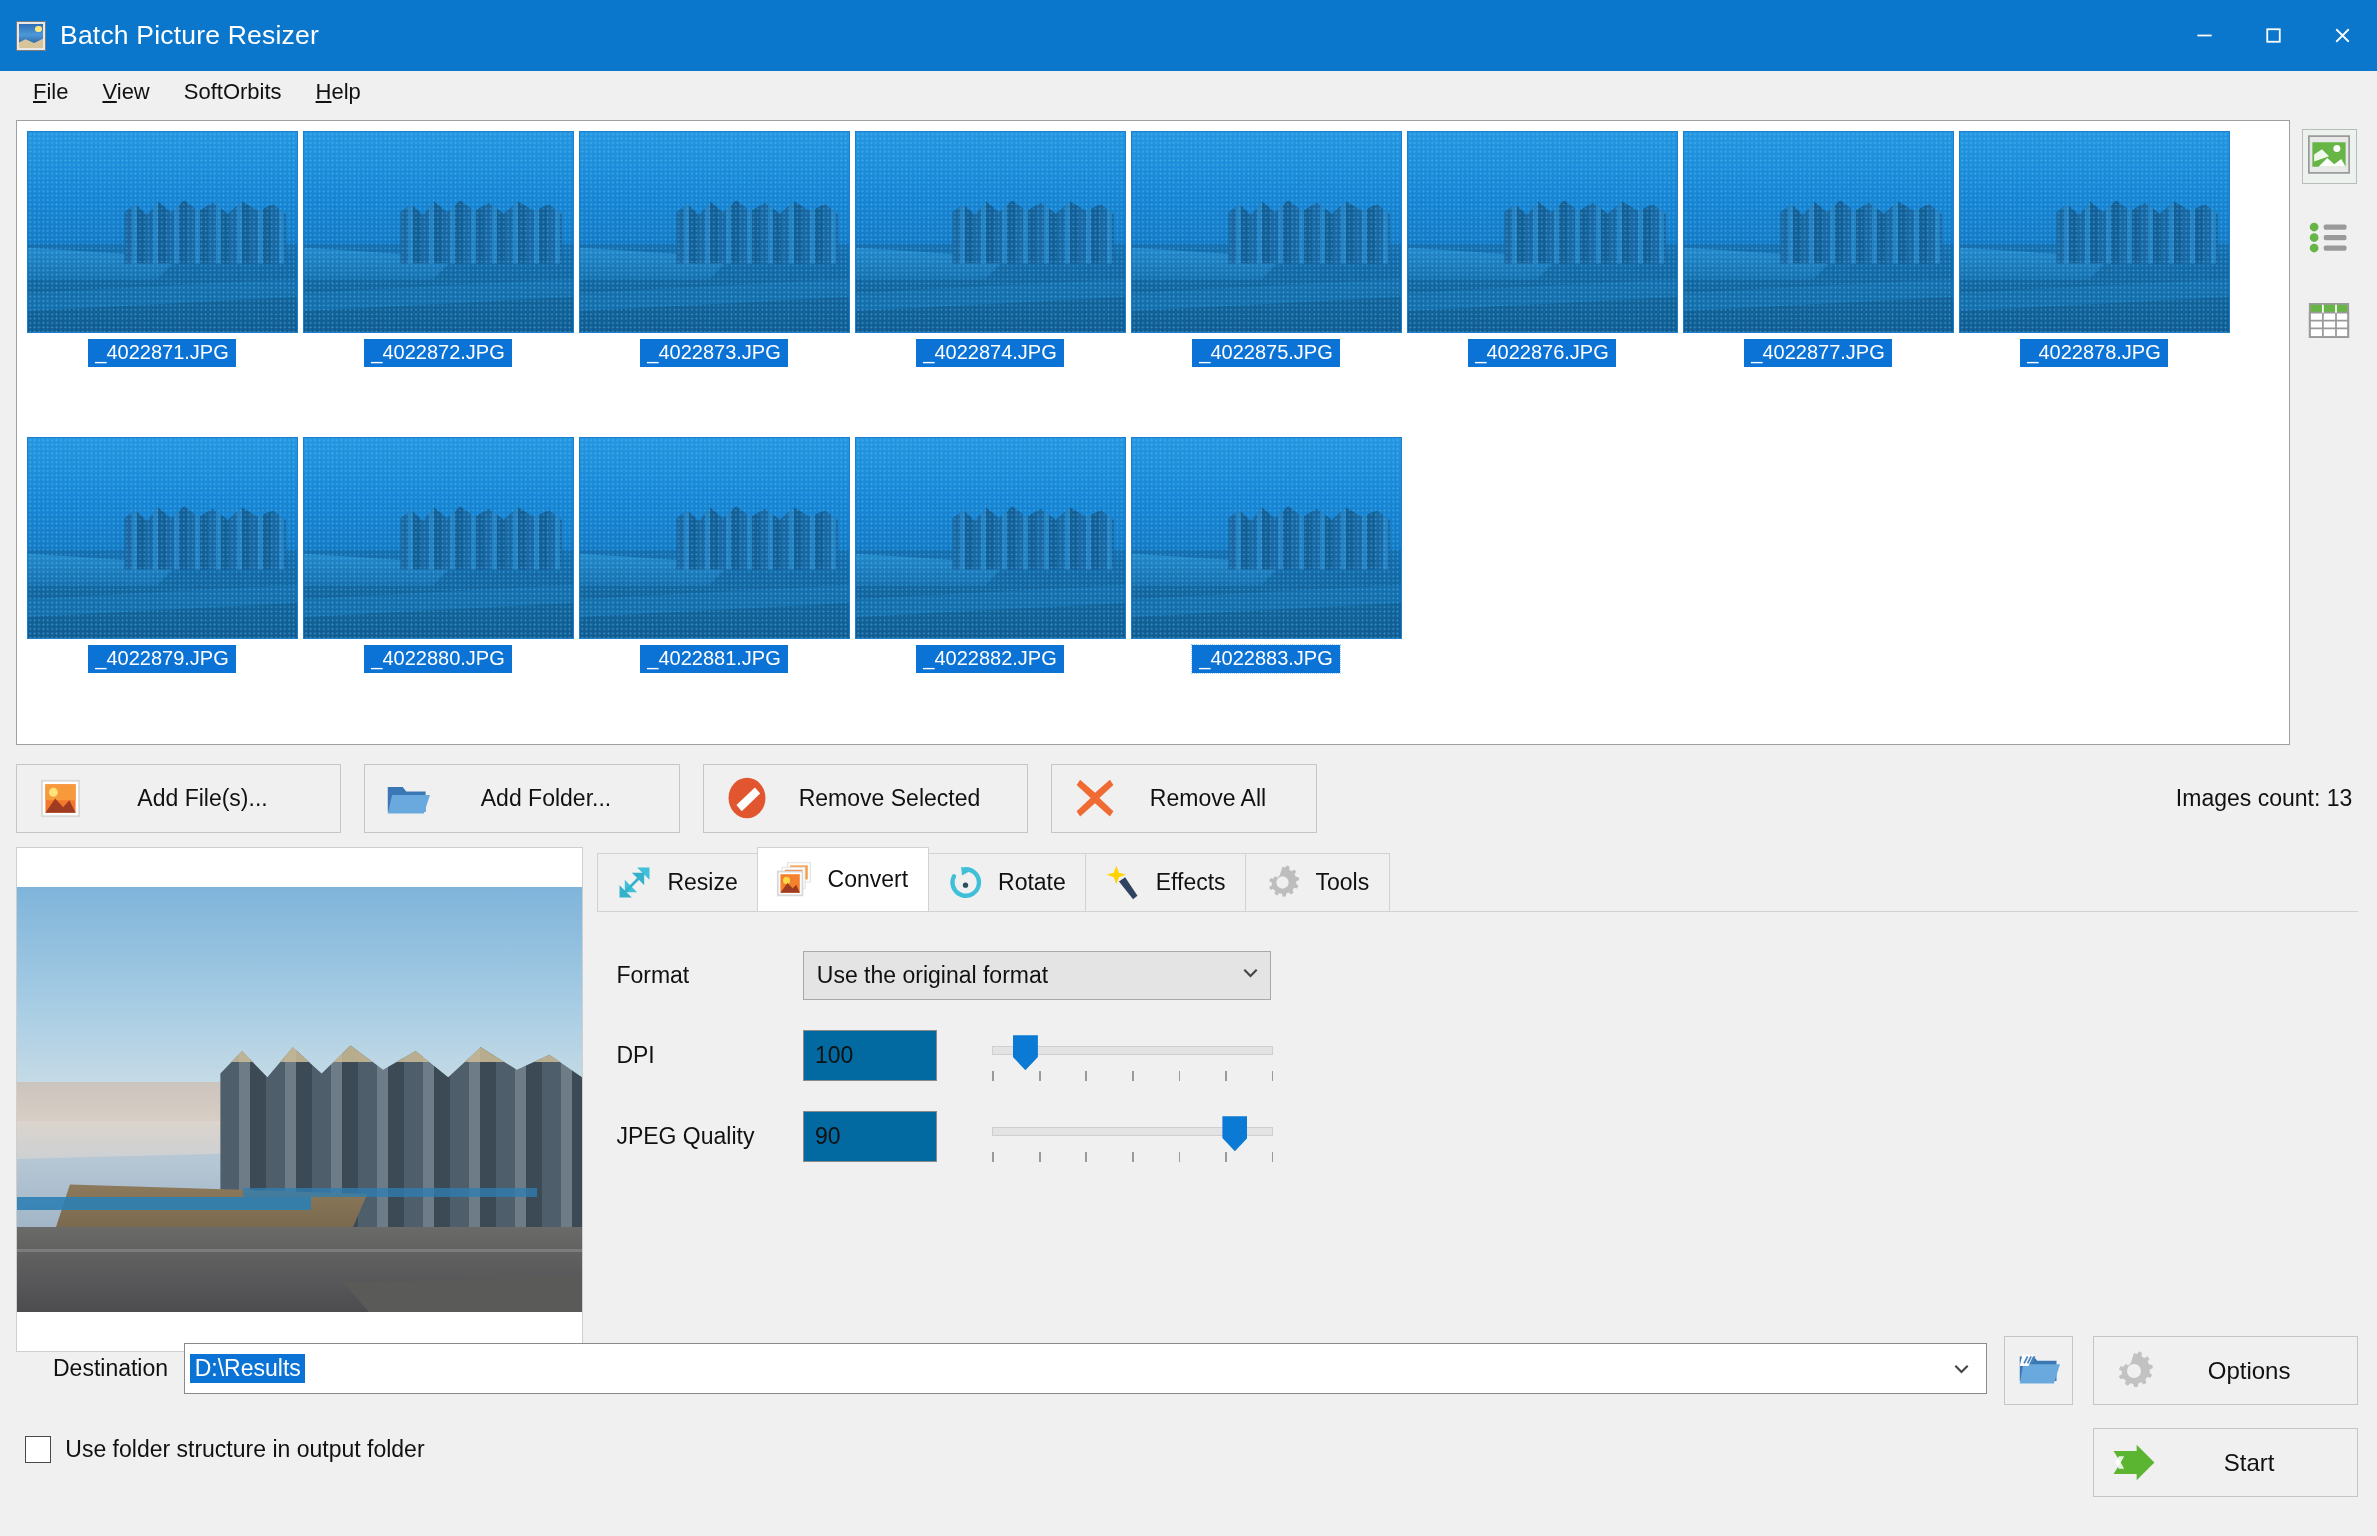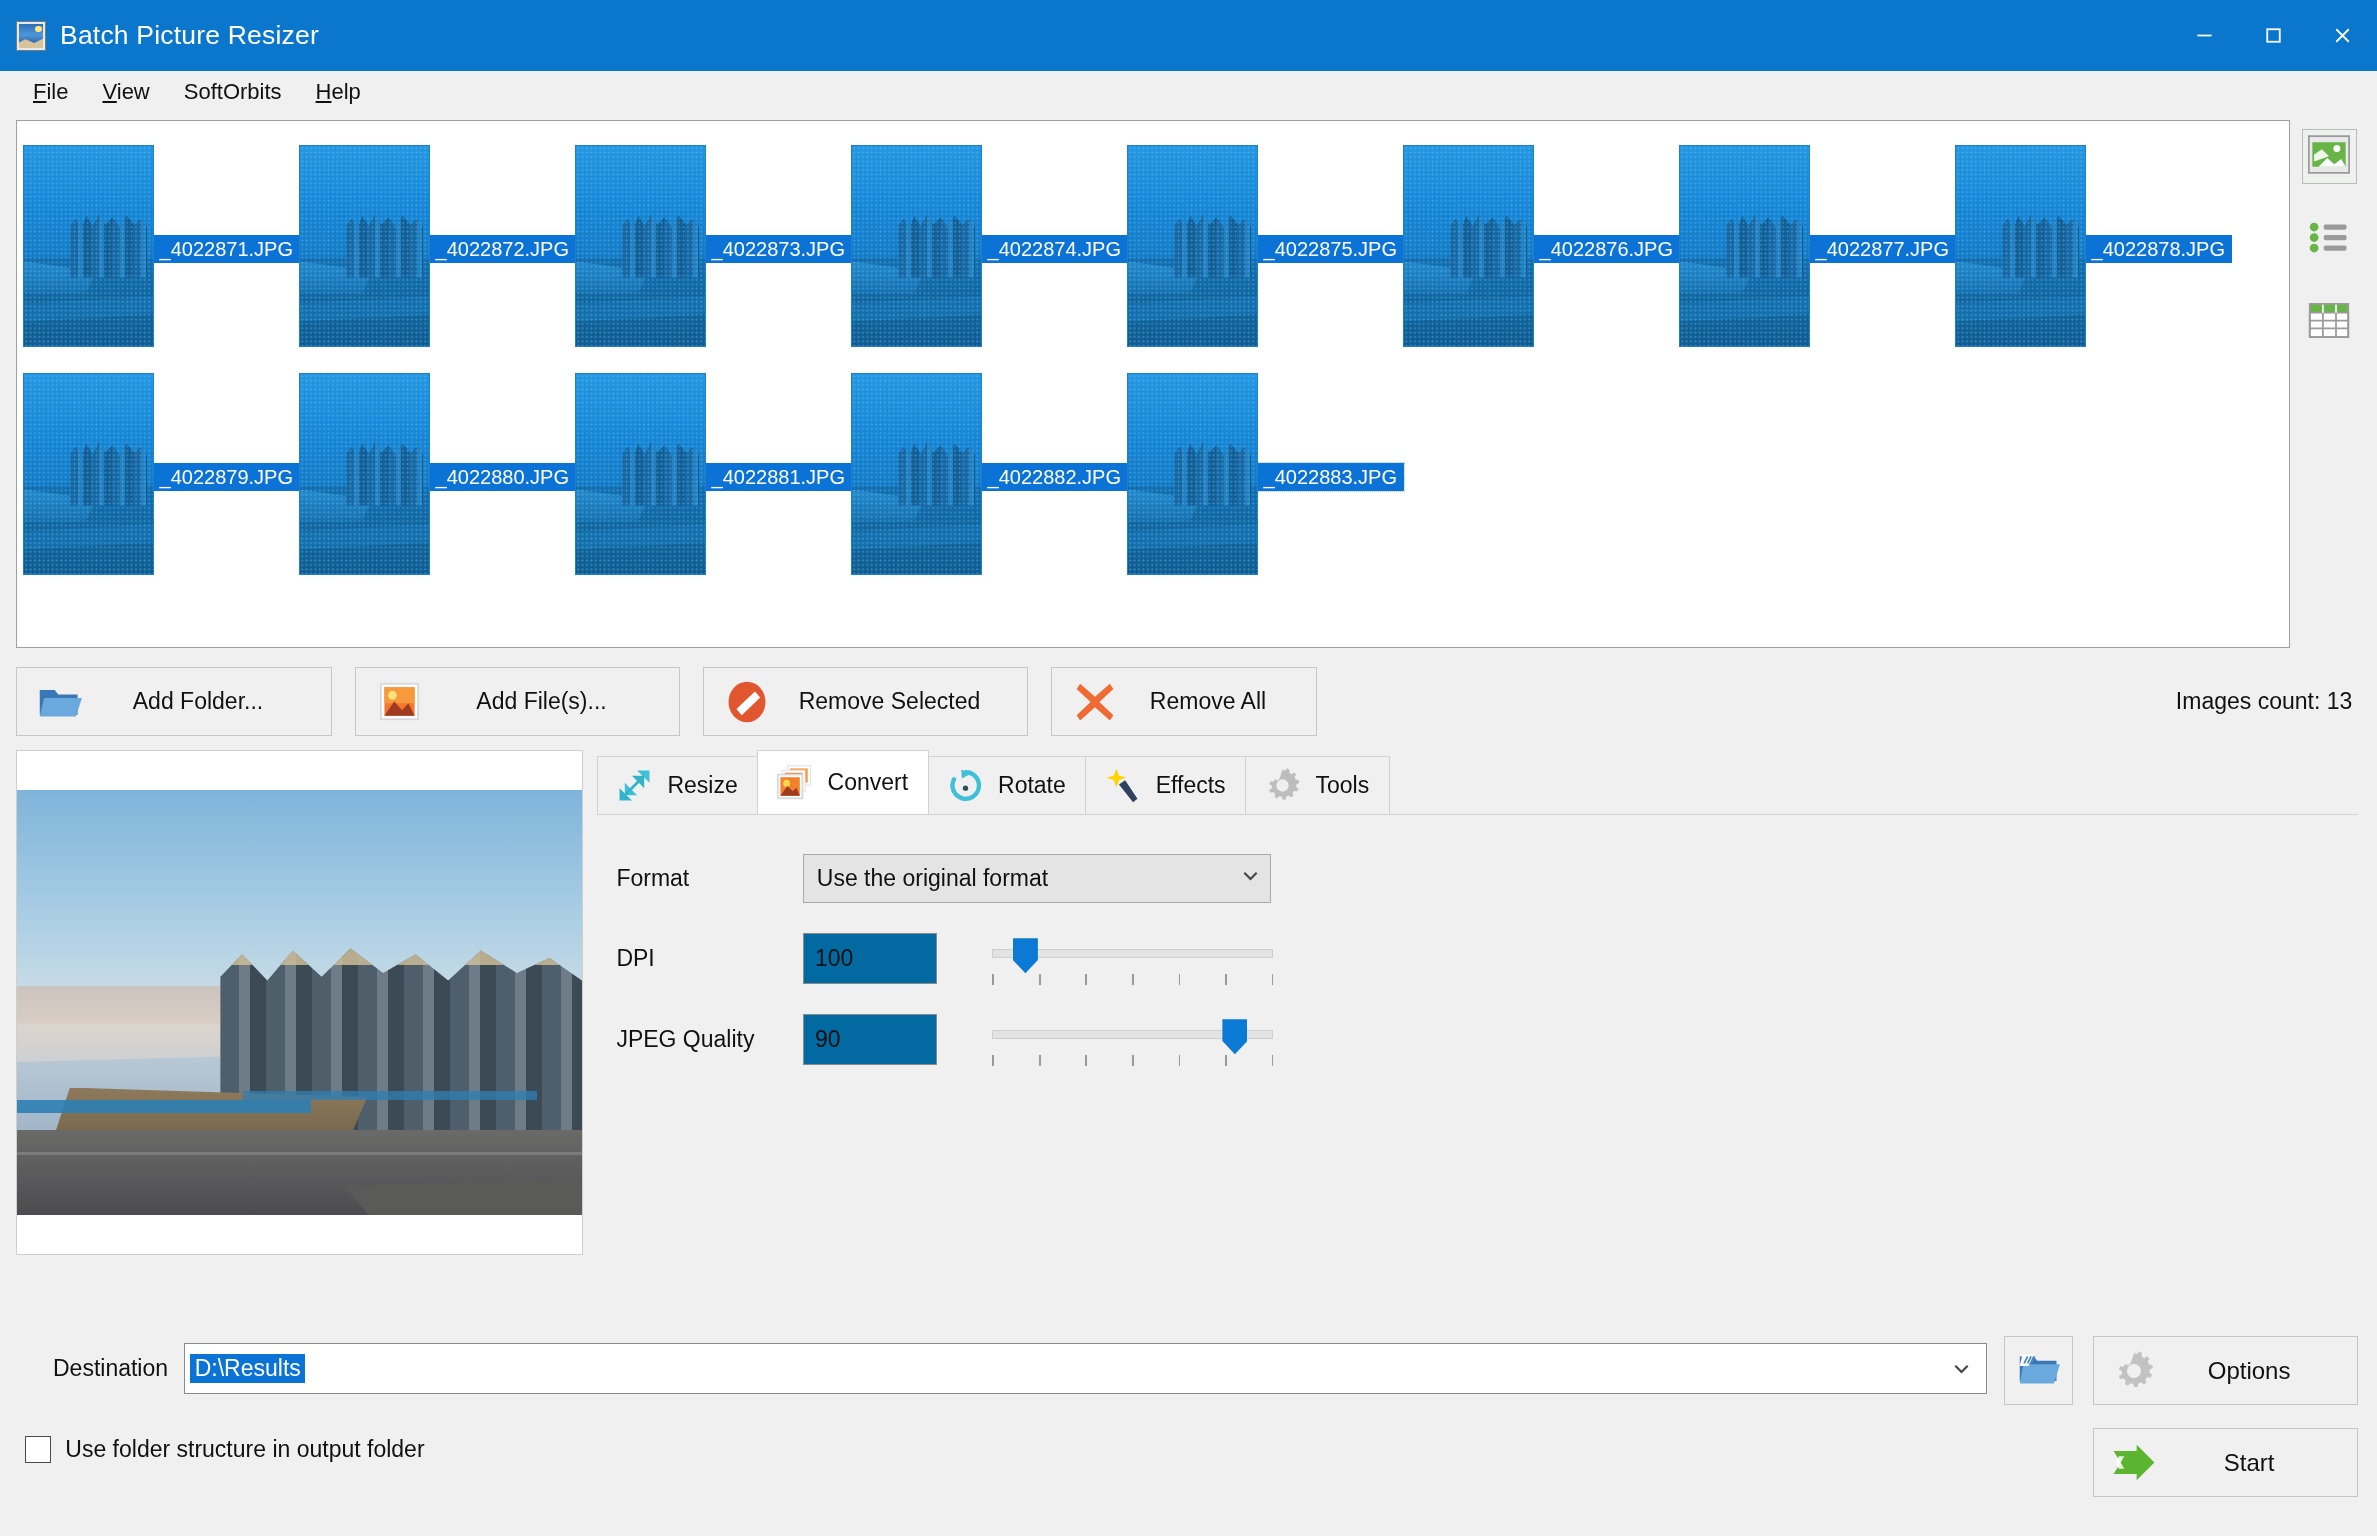--- a/index.html
+++ b/index.html
@@ -33,21 +33,21 @@
   .menuitem { font-size: 22px; color: #111; padding: 3.5px 17px; white-space: nowrap; }
   .menuitem .ul { text-decoration: underline; }
 
   
   .thumb-region { flex: 0 0 540px; display: flex; padding: 7px 8.8px 5.3px 16px; }
   .thumb-panel {
     flex: 1 1 auto; background: #ffffff; border: 1.8px solid #a0a0a0; position: relative;
     padding: 10.6px 0 0 7px; overflow: hidden;
   }
   .thumb-grid { display: flex; flex-wrap: wrap; align-content: flex-start; }
-  .thumb-cell { width: 276px; height: 228px; display: flex; flex-direction: row; align-items: center; }
+  .thumb-cell { width: 276px; height: 306px; display: flex; flex-direction: column; align-items: center; }
   .thumb-img {
     width: 269px; height: 200px; position: relative; overflow: hidden;
     background: #1f6fae; outline: 0.9px solid #1f7fcf;
   }
   .thumb-img .sky { position:absolute; left:0; right:0; top:0; height:58%;
       background: linear-gradient(180deg,#2ea2e6 0%,#1b8ad4 55%,#1879bd 100%); }
   .thumb-img .ground { position:absolute; left:0; right:0; bottom:0; height:44%;
       background: linear-gradient(180deg,#17699f 0%,#14597f 60%,#124f72 100%); }
   .thumb-img .towers { position:absolute; left:36%; top:33%; width:60%; height:33%;
       background: repeating-linear-gradient(90deg,#1d5f8c 0 8px, #2b82b7 8px 13.2px, #16527a 13.2px 21px);
@@ -400,40 +400,40 @@
             <line x1="17" y1="3" x2="17" y2="13" stroke="#fff" stroke-width="2"></line>
             <line x1="32" y1="3" x2="32" y2="13" stroke="#fff" stroke-width="2"></line>
             <rect x="2" y="3" width="44" height="38" fill="none" stroke="#9a9a9a" stroke-width="2"></rect>
           </svg>
         </span>
       </div>
     </div>
   </div>
 
   <div class="actionbar">
-    <div class="act-btn addfolder">
-      <span class="ico">
-        <svg width="44" height="37" viewBox="0 0 50 42">
-          <path d="M2 8 L19 8 L23 13 L45 13 L45 36 L2 36 Z" fill="#3a77b5"></path>
-          <path d="M7 17 L50 17 L43 38 L2 38 Z" fill="#6aa9de"></path>
-        </svg>
-      </span>
-      <span class="lbl">Add Folder...</span>
-    </div>
     <div class="act-btn addfiles">
       <span class="ico">
         <svg width="41" height="39" viewBox="0 0 46 44">
           <rect x="2" y="2" width="42" height="40" fill="#fff" stroke="#d8d8d8" stroke-width="2"></rect>
           <rect x="6" y="6" width="34" height="32" fill="#f4772e"></rect>
           <rect x="6" y="6" width="34" height="18" fill="#f79a3c"></rect>
           <circle cx="15" cy="15" r="5" fill="#ffe27a"></circle>
           <path d="M6 38 L17 22 L26 32 L33 24 L40 38 Z" fill="#9e3b20"></path>
         </svg>
       </span>
       <span class="lbl">Add File(s)...</span>
+    </div>
+    <div class="act-btn addfolder">
+      <span class="ico">
+        <svg width="44" height="37" viewBox="0 0 50 42">
+          <path d="M2 8 L19 8 L23 13 L45 13 L45 36 L2 36 Z" fill="#3a77b5"></path>
+          <path d="M7 17 L50 17 L43 38 L2 38 Z" fill="#6aa9de"></path>
+        </svg>
+      </span>
+      <span class="lbl">Add Folder...</span>
     </div>
     <div class="act-btn removesel">
       <span class="ico">
         <svg width="44" height="44" viewBox="0 0 50 50">
           <ellipse cx="25" cy="25" rx="21" ry="23" fill="#e2562f"></ellipse>
           <path d="M13 33 L34 13 L40 20 L19 40 Z" fill="#ffffff"></path>
         </svg>
       </span>
       <span class="lbl">Remove Selected</span>
     </div>

